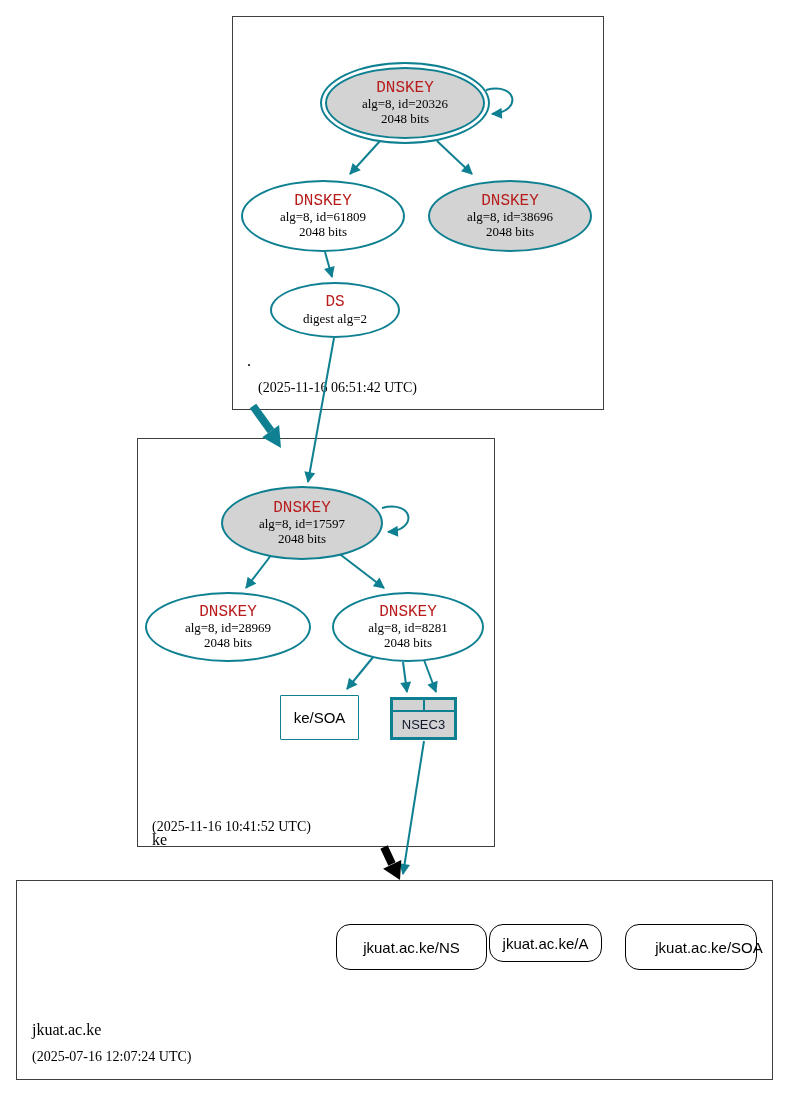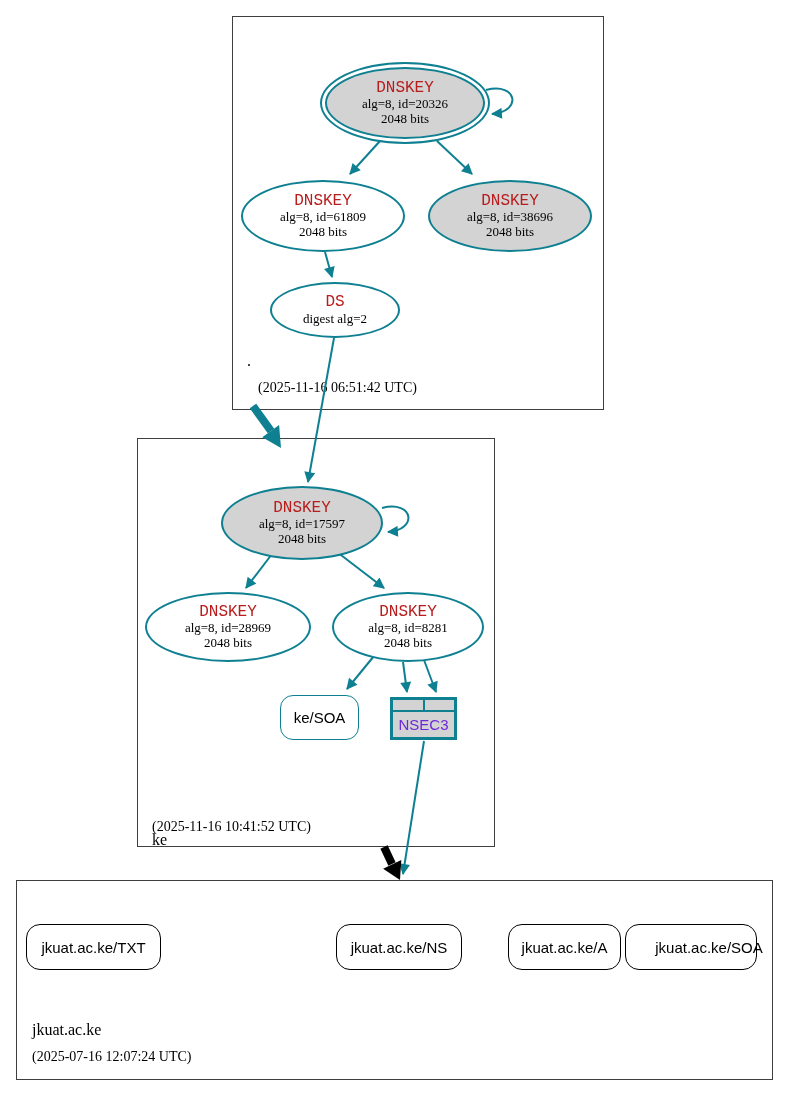--- a/index.html
+++ b/index.html
@@ -31,32 +31,32 @@
     border-radius:50%;background:#d3d3d3;display:flex;flex-direction:column;align-items:center;
     justify-content:center;text-align:center;
   }
   .n-title{font-family:Liberation Mono, monospace;font-size:16px;line-height:1.15;color:#b91c1c;}
   .n-line{font-family:"Liberation Serif",serif;font-size:13px;line-height:1.15;color:#000;}
   .rrset{
     border:1.5px solid #000;border-radius:14px;background:#fff;display:flex;align-items:center;
     justify-content:center;font-family:"Liberation Sans",sans-serif;font-size:15px;color:#000;
     text-align:center;
   }
-  .rrset.teal-border{border:1.6px solid var(--teal);border-radius:13px;}
+  .rrset.teal-border{border:1.6px solid var(--teal);border-radius:1px;}
   .nsec3{
     border:3px solid var(--teal);background:#d3d3d3;display:flex;flex-direction:column;
   }
   .nsec3-cells{
     height:10px;border-bottom:2px solid var(--teal);display:flex;
   }
   .nsec3-cell-l{flex:1;border-right:1px solid var(--teal);}
   .nsec3-cell-r{flex:1;border-left:1px solid var(--teal);}
   .nsec3-label{
     flex:1;display:flex;align-items:center;justify-content:center;
-    font-family:"Liberation Sans",sans-serif;font-size:15px;color:#6d28d9;
+    font-family:"Liberation Sans",sans-serif;font-size:13px;color:#0f172a;
   }
 </style>
 </head>
 <body>
 
 <div id="canvas" style="--teal:#0e8091;">
 
   <div class="zone-box" style="left:232px;top:16px;width:370px;height:392px;"></div>
   <div class="zone-box" style="left:137px;top:438px;width:356px;height:407px;"></div>
   <div class="zone-box" style="left:16px;top:880px;width:755px;height:198px;"></div>
@@ -150,26 +150,23 @@
   </div>
 
   <div class="node nsec3" style="left:390px;top:697px;width:67px;height:43px;">
     <div class="nsec3-cells">
       <div class="nsec3-cell-l"></div>
       <div class="nsec3-cell-r"></div>
     </div>
     <div class="nsec3-label">NSEC3</div>
   </div>
 
-  <div class="node rrset" style="left:26px;top:924px;width:135px;height:46px;">
-    <span>jkuat.ac.ke/TXT</span>
-  </div>
-  <div class="node rrset" style="left:336px;top:924px;width:126px;height:46px;">
+  <div class="node rrset" style="left:336px;top:924px;width:151px;height:46px;">
     <span>jkuat.ac.ke/NS</span>
   </div>
-  <div class="node rrset" style="left:508px;top:924px;width:113px;height:46px;">
+  <div class="node rrset" style="left:489px;top:924px;width:113px;height:38px;">
     <span>jkuat.ac.ke/A</span>
   </div>
   <div class="node rrset" style="left:625px;top:924px;width:132px;height:46px;padding-left:36px;">
     <span>jkuat.ac.ke/SOA</span>
   </div>
 
 </div>
 
 </body></html>

